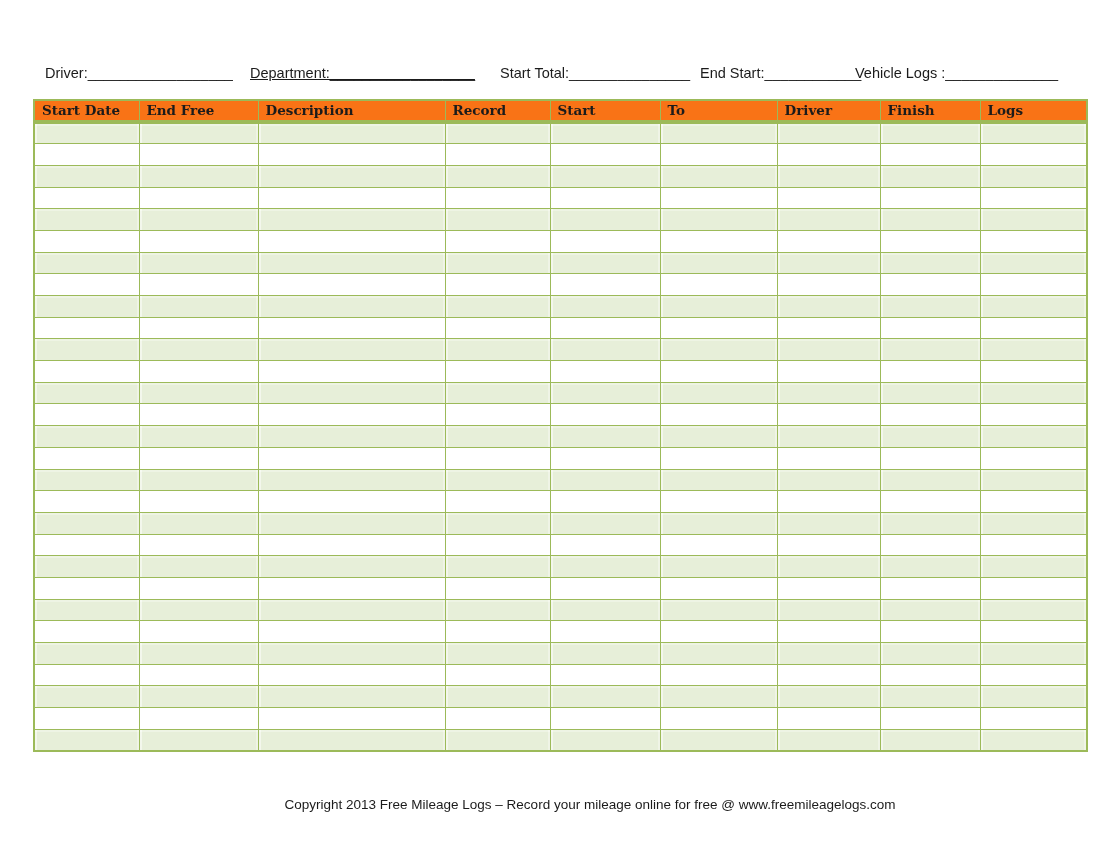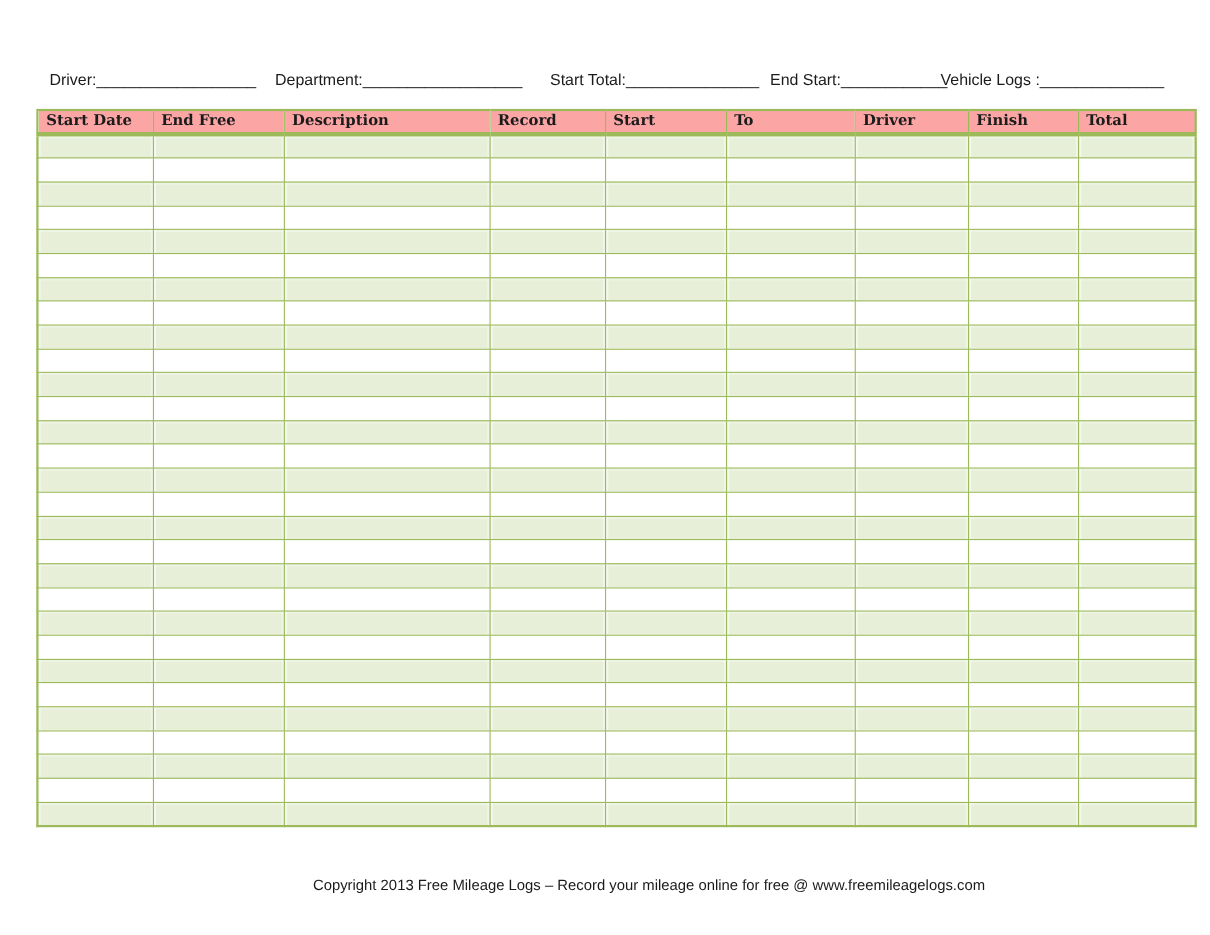--- a/index.html
+++ b/index.html
@@ -20,39 +20,39 @@
   }
   
   .form-line span{
     position:absolute;
     top:65px;
     font-size:14.5px;
     white-space:nowrap;
     color:var(--ink);
   }
   .f-driver{left:45px;}
-  .f-department{left:250px;}
+  .f-department{left:250px;text-decoration:underline;}
   .f-startdate{left:500px;}
   .f-enddate{left:700px;}
   .f-vehicle{left:855px;}
 
   
   table.mileage{
     position:absolute;
     left:33px;
     top:99px;
     width:1053px;
     border-collapse:collapse;
     table-layout:fixed;
   }
   table.mileage th{
     border:1.5px solid var(--border);
     border-top:2px solid var(--border);
     border-bottom:4px solid var(--border);
-    background:#fca5a5;
+    background:#f97316;
     height:20px;
     padding:1px 2px 2px 7px;
     font-family:"DejaVu Serif", serif;
     font-weight:bold;
     font-size:13.5px;
     text-align:left;
     color:var(--ink);
     overflow:hidden;
     white-space:nowrap;
   }
@@ -111,21 +111,21 @@
     <thead>
       <tr>
           <th>Start Date</th>
           <th>End Free</th>
           <th>Description</th>
           <th>Record</th>
           <th>Start</th>
           <th>To</th>
           <th>Driver</th>
           <th>Finish</th>
-          <th>Total</th>
+          <th>Logs</th>
         </tr>
     </thead>
     <tbody>
         <tr class="shaded">
           <td></td>
           <td></td>
           <td></td>
           <td></td>
           <td></td>
           <td></td>

